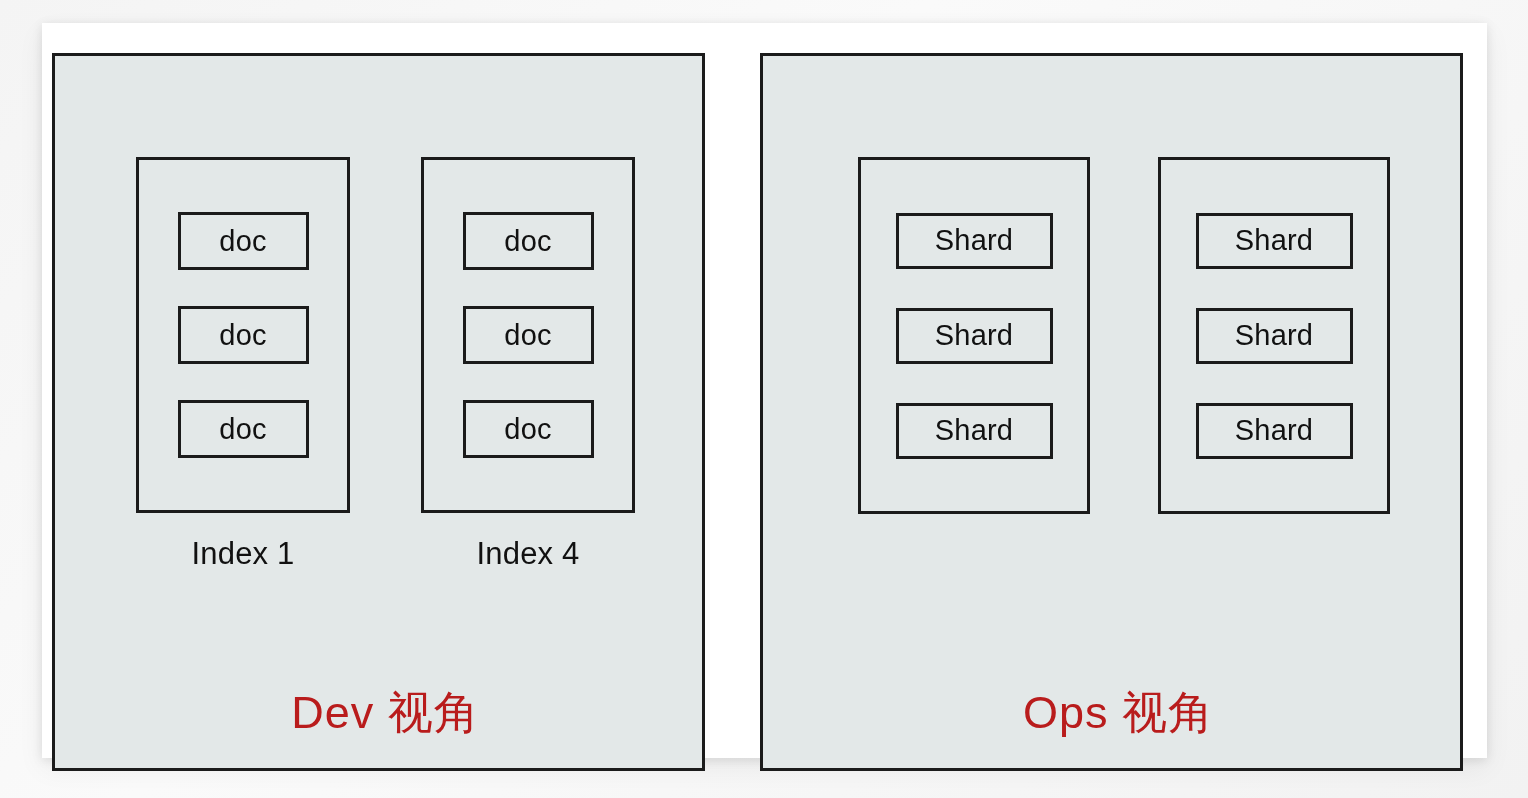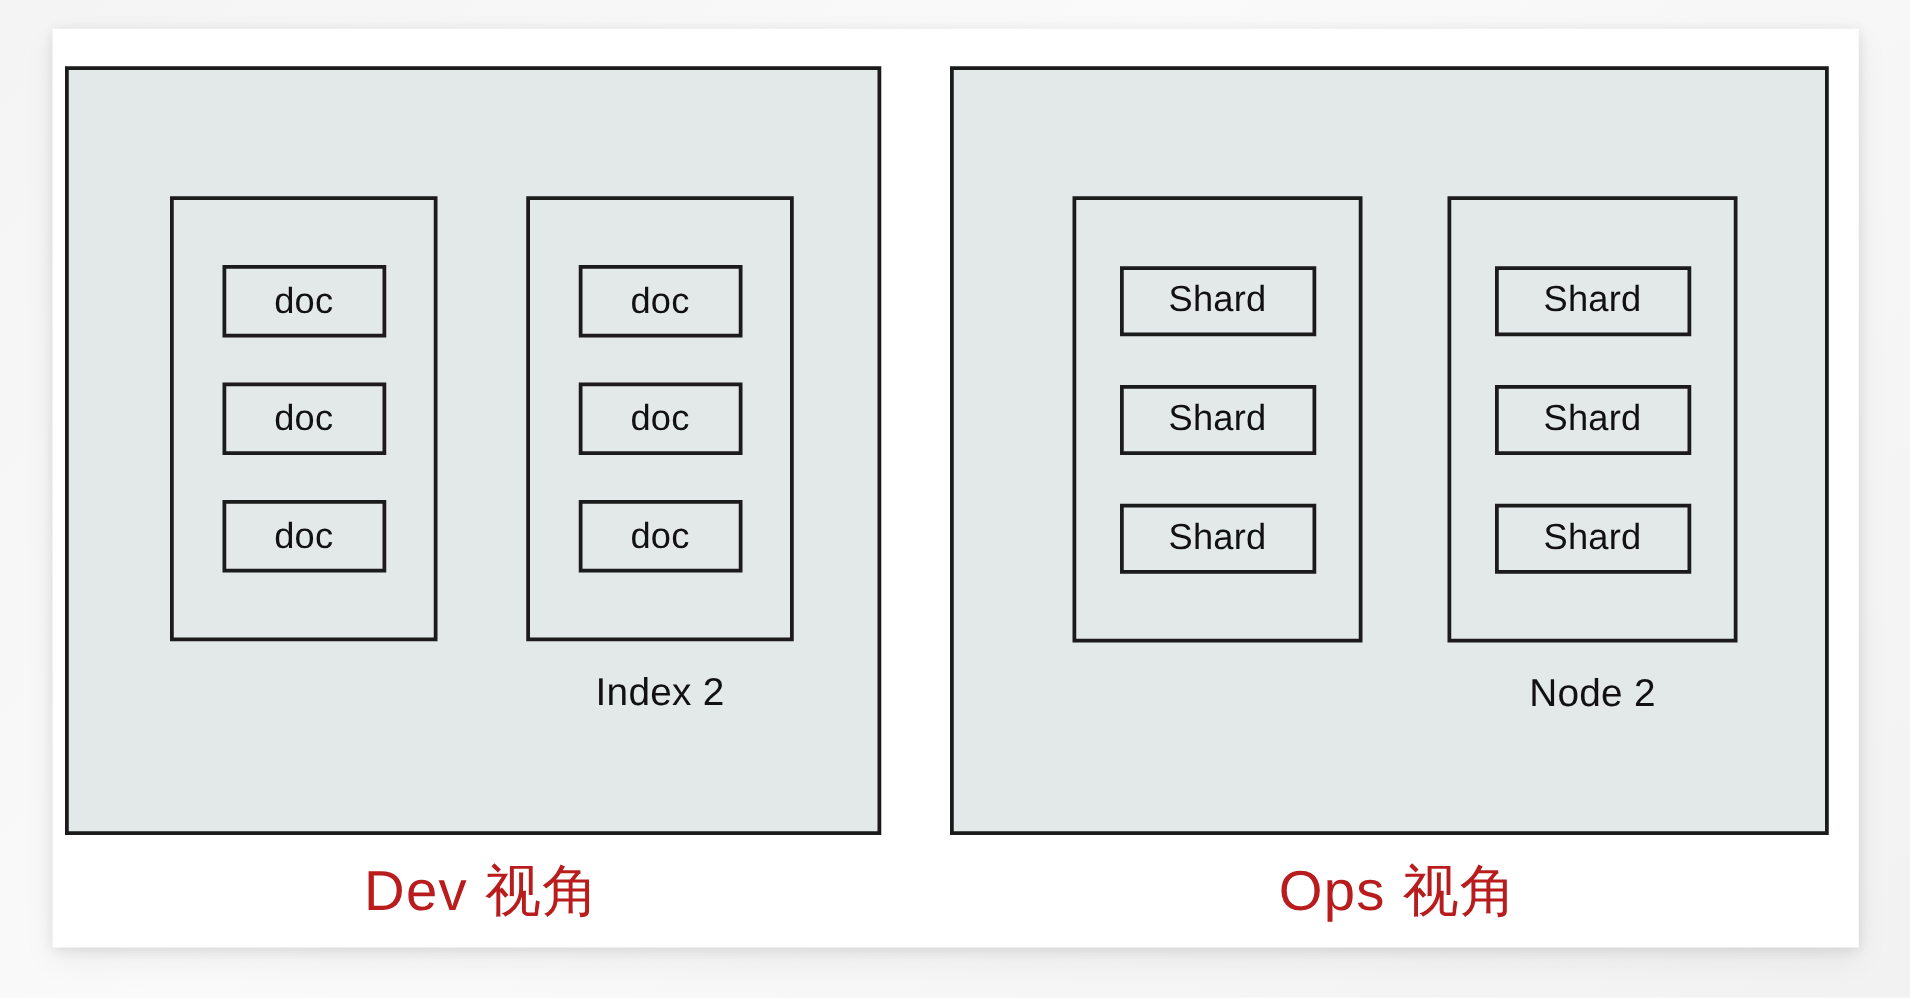--- a/index.html
+++ b/index.html
@@ -41,21 +41,21 @@
   }
   .half-left  { left: 10px; }
   .half-right { left: 718px; width: 717px; }
 
   
   .panel {
     position: absolute;
     left: 0;
     top: 0;
     right: 14px;
-    height: 615px;
+    height: 718px;
     background: #e3e8e8;
     border: 3px solid #1b1b1b;
     box-sizing: border-box;
   }
 
   
   .columns {
     position: absolute;
     left: 0;
     top: 0;
@@ -134,29 +134,30 @@
     <div class="half half-left dev">
       <div class="panel">
         <div class="columns">
 
           <div class="column col-0">
             <div class="group-box">
               <div class="item">doc</div>
               <div class="item">doc</div>
               <div class="item">doc</div>
             </div>
+            <div class="group-label">Index 1</div>
           </div>
 
           <div class="column col-1">
             <div class="group-box">
               <div class="item">doc</div>
               <div class="item">doc</div>
               <div class="item">doc</div>
             </div>
-            <div class="group-label">Index 2</div>
+            <div class="group-label">Index 4</div>
           </div>
 
         </div>
       </div>
       <div class="caption">Dev 视角</div>
     </div>
 
     <div class="half half-right ops">
       <div class="panel">
         <div class="columns">
@@ -168,21 +169,20 @@
               <div class="item">Shard</div>
             </div>
           </div>
 
           <div class="column col-1">
             <div class="group-box">
               <div class="item">Shard</div>
               <div class="item">Shard</div>
               <div class="item">Shard</div>
             </div>
-            <div class="group-label">Node 2</div>
           </div>
 
         </div>
       </div>
       <div class="caption">Ops 视角</div>
     </div>
 
   </div>
 </div>
 

